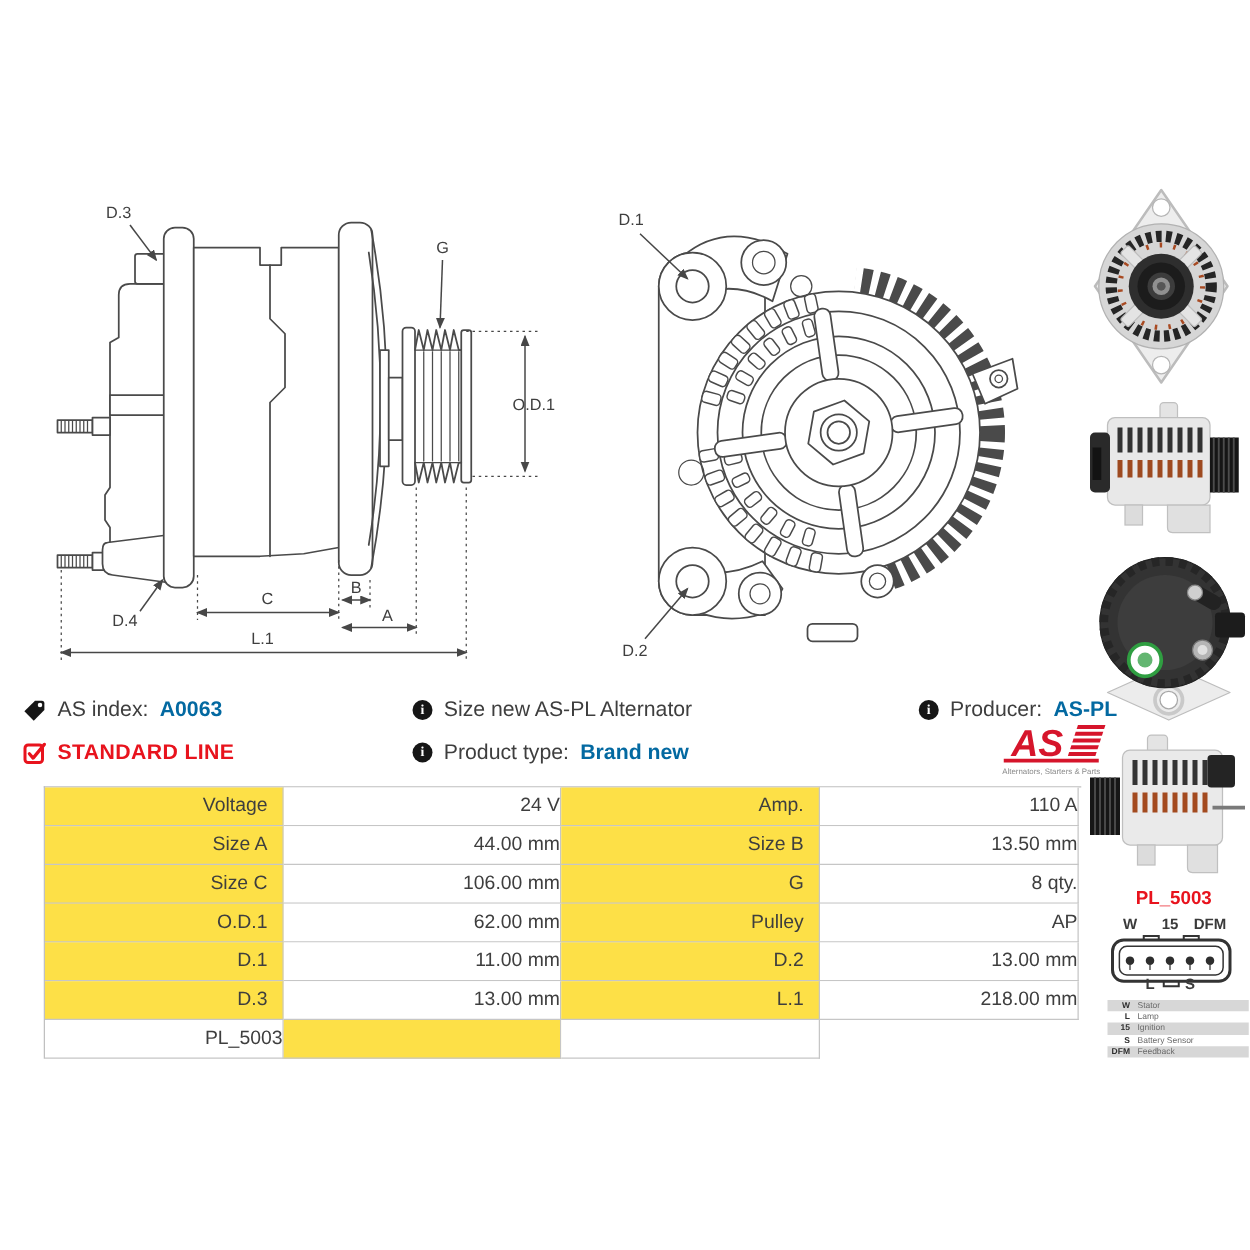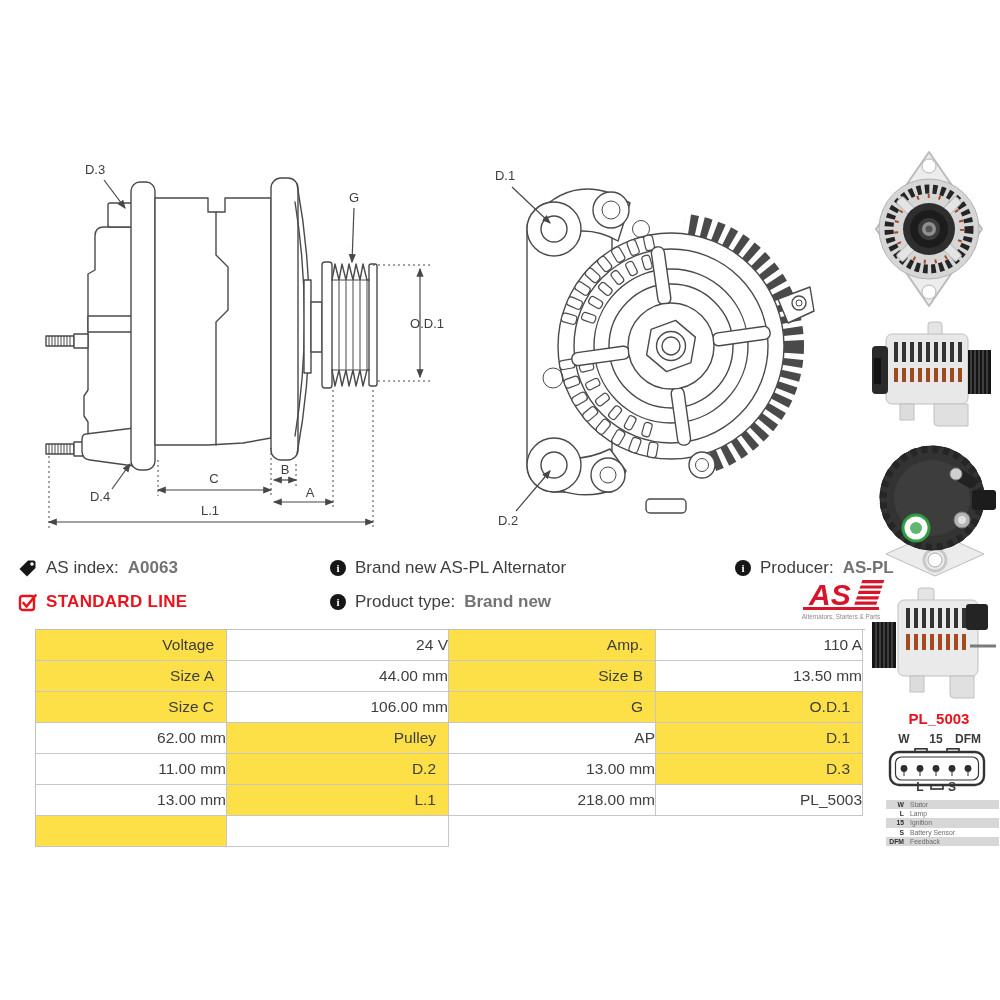--- a/index.html
+++ b/index.html
@@ -10,21 +10,21 @@
   svg .ln{fill:none;stroke:#4a4a4a;stroke-width:1.4;stroke-linejoin:round;stroke-linecap:round;}
   svg .lnf{fill:#fff;stroke:#4a4a4a;stroke-width:1.4;stroke-linejoin:round;}
   svg .thin{fill:none;stroke:#4a4a4a;stroke-width:1;}
   svg .dim{fill:none;stroke:#474747;stroke-width:1.2;}
   svg .dash{fill:none;stroke:#474747;stroke-width:1;stroke-dasharray:2 3;}
   svg .teeth{fill:none;stroke:#4a4a4a;stroke-width:20;stroke-dasharray:7.5 5.5;}
   svg .slot{fill:#fff;stroke:#4a4a4a;stroke-width:1.2;}
   svg text.dlab{fill:#3f3f3f;font-size:13px;font-family:"Liberation Sans",sans-serif;text-anchor:middle;}
   
   .inforow{position:absolute;display:flex;align-items:center;gap:9px;font-size:17px;white-space:nowrap;justify-content:space-between;}
-  .inforow b{font-weight:bold;color:#737373;}
+  .inforow b{font-weight:bold;color:#0369a1;}
   .red{color:#e8131d;font-weight:bold;letter-spacing:.3px;}
   .infoicon{display:inline-flex;align-items:center;justify-content:center;width:16px;height:16px;
             border-radius:50%;background:#161616;color:#fff;font-size:11px;font-weight:bold;
             font-family:"Liberation Serif",serif;flex:0 0 auto;}
   
   #spec-table{position:absolute;left:35px;top:629px;width:829px;
               display:grid;grid-template-columns:191px 222px 207px 207px;grid-auto-rows:31px;
               border-top:1px solid #c0c0c0;border-left:1px solid #c0c0c0;font-size:15.5px;}
   #spec-table div{border-right:1px solid #c6c6c6;border-bottom:1px solid #c6c6c6;
                   display:flex;align-items:center;justify-content:flex-end;box-sizing:border-box;}
@@ -312,21 +312,21 @@
     <svg width="19" height="19" viewBox="0 0 19 19">
       <path d="M1.5,10 L10,1.5 L15.5,1.5 A2,2 0 0 1 17.5,3.5 L17.5,9 L9,17.5 Z" fill="#161616"></path>
       <circle cx="14" cy="5" r="1.8" fill="#fff"></circle>
     </svg>
     <span>AS index:</span>
       <b>A0063</b>
   </div>
 
   <div class="inforow" style="left:330px;top:558px;">
     <span class="infoicon">i</span>
-    <span>Brand new AS-PL Alternator</span>
+    <span>Size new AS-PL Alternator</span>
   </div>
 
   <div class="inforow" style="left:735px;top:558px;">
     <span class="infoicon">i</span>
     <span>Producer:</span>
       <b>AS-PL</b>
   </div>
 
   <div class="inforow" style="left:18px;top:592px;">
     <svg width="19" height="19" viewBox="0 0 19 19">
@@ -362,20 +362,21 @@
     <div class="tv">110 A</div>
 
     <div class="tl">Size A</div>
     <div class="tv">44.00 mm</div>
     <div class="tl">Size B</div>
     <div class="tv">13.50 mm</div>
 
     <div class="tl">Size C</div>
     <div class="tv">106.00 mm</div>
     <div class="tl">G</div>
+    <div class="tv">8 qty.</div>
 
     <div class="tl">O.D.1</div>
     <div class="tv">62.00 mm</div>
     <div class="tl">Pulley</div>
     <div class="tv">AP</div>
 
     <div class="tl">D.1</div>
     <div class="tv">11.00 mm</div>
     <div class="tl">D.2</div>
     <div class="tv">13.00 mm</div>

